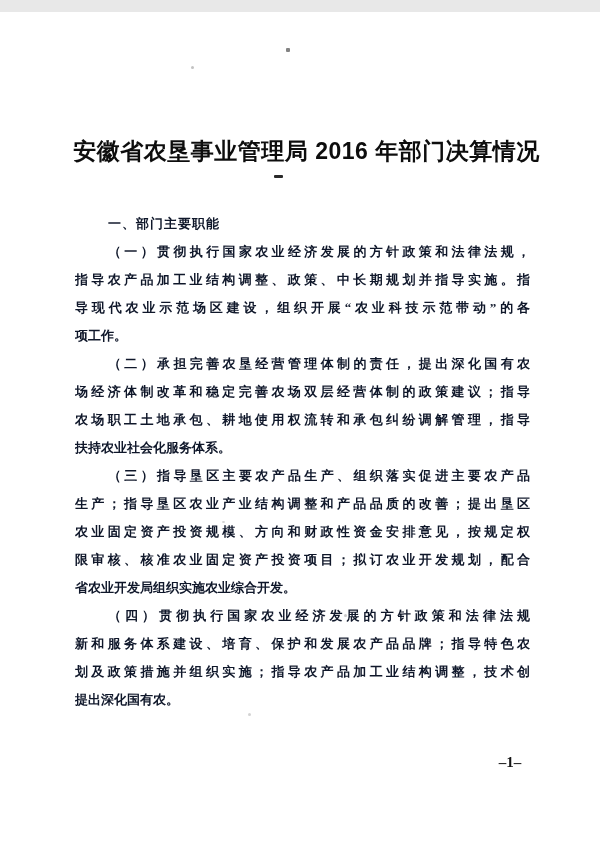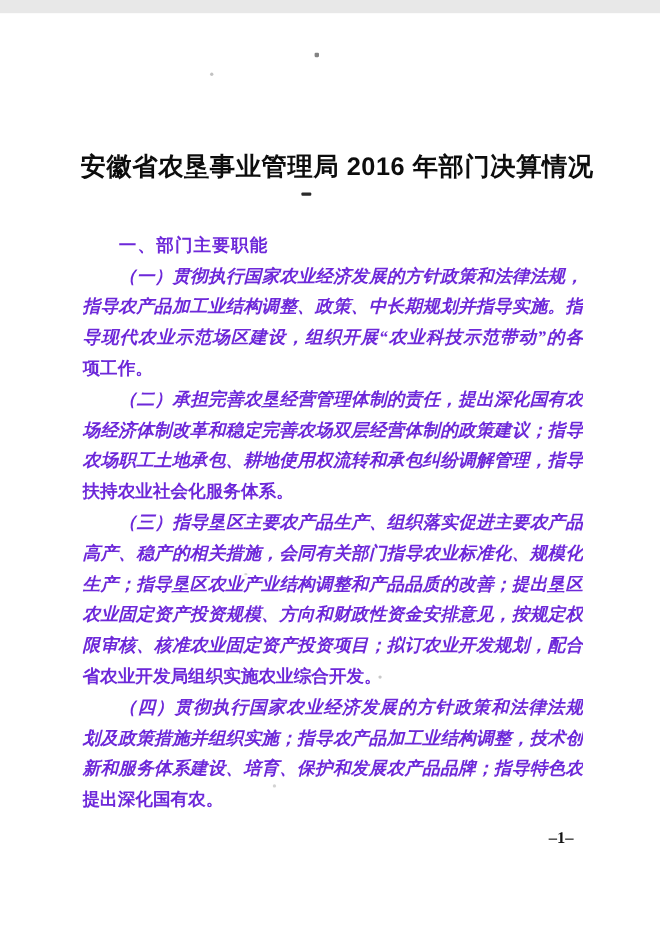--- a/index.html
+++ b/index.html
@@ -28,33 +28,32 @@
     position:absolute;
     left:274px; top:163px;
     width:9px; height:3px;
     background:#2a2a2a;
     border-radius:1px;
   }
   .body-text {
     position:absolute;
     left:75px; top:198px;
     width:455px;
-    font-size:16px;
+    font-size:13px;
     font-weight:700;
-    color:#6d28d9;
+    color:#0f172a;
   }
   .ln {
     height:28px;
     line-height:28px;
     overflow:hidden;
   }
   .ln.full {
     text-align:justify;
     text-align-last:justify;
-    font-style:italic;
   }
   .ln.indent { padding-left:33px; }
   .heading {
     font-family:"Liberation Sans","DejaVu Sans",sans-serif;
     font-weight:700;
     letter-spacing:1px;
   }
   .page-number {
     position:absolute;
     left:470px; top:742px;
@@ -87,29 +86,28 @@
     <div class="ln full">指导农产品加工业结构调整、政策、中长期规划并指导实施。指</div>
     <div class="ln full">导现代农业示范场区建设，组织开展“农业科技示范带动”的各</div>
     <div class="ln">项工作。</div>
 
     <div class="ln indent full">（二）承担完善农垦经营管理体制的责任，提出深化国有农</div>
     <div class="ln full">场经济体制改革和稳定完善农场双层经营体制的政策建议；指导</div>
     <div class="ln full">农场职工土地承包、耕地使用权流转和承包纠纷调解管理，指导</div>
     <div class="ln">扶持农业社会化服务体系。</div>
 
     <div class="ln indent full">（三）指导垦区主要农产品生产、组织落实促进主要农产品</div>
-    <div class="ln full">高产、稳产的相关措施，会同有关部门指导农业标准化、规模化</div>
     <div class="ln full">生产；指导垦区农业产业结构调整和产品品质的改善；提出垦区</div>
     <div class="ln full">农业固定资产投资规模、方向和财政性资金安排意见，按规定权</div>
     <div class="ln full">限审核、核准农业固定资产投资项目；拟订农业开发规划，配合</div>
     <div class="ln">省农业开发局组织实施农业综合开发。</div>
 
     <div class="ln indent full">（四）贯彻执行国家农业经济发展的方针政策和法律法规</div>
+    <div class="ln full">新和服务体系建设、培育、保护和发展农产品品牌；指导特色农</div>
     <div class="ln full">划及政策措施并组织实施；指导农产品加工业结构调整，技术创</div>
-    <div class="ln full">新和服务体系建设、培育、保护和发展农产品品牌；指导特色农</div>
     <div class="ln">提出深化国有农。</div>
   </div>
 
   <div class="page-number">–1–</div>
 
   <div class="speck speck-a"></div>
   <div class="speck speck-b"></div>
   <div class="speck speck-c"></div>
   <div class="speck speck-d"></div>
   <div class="speck speck-e"></div>

